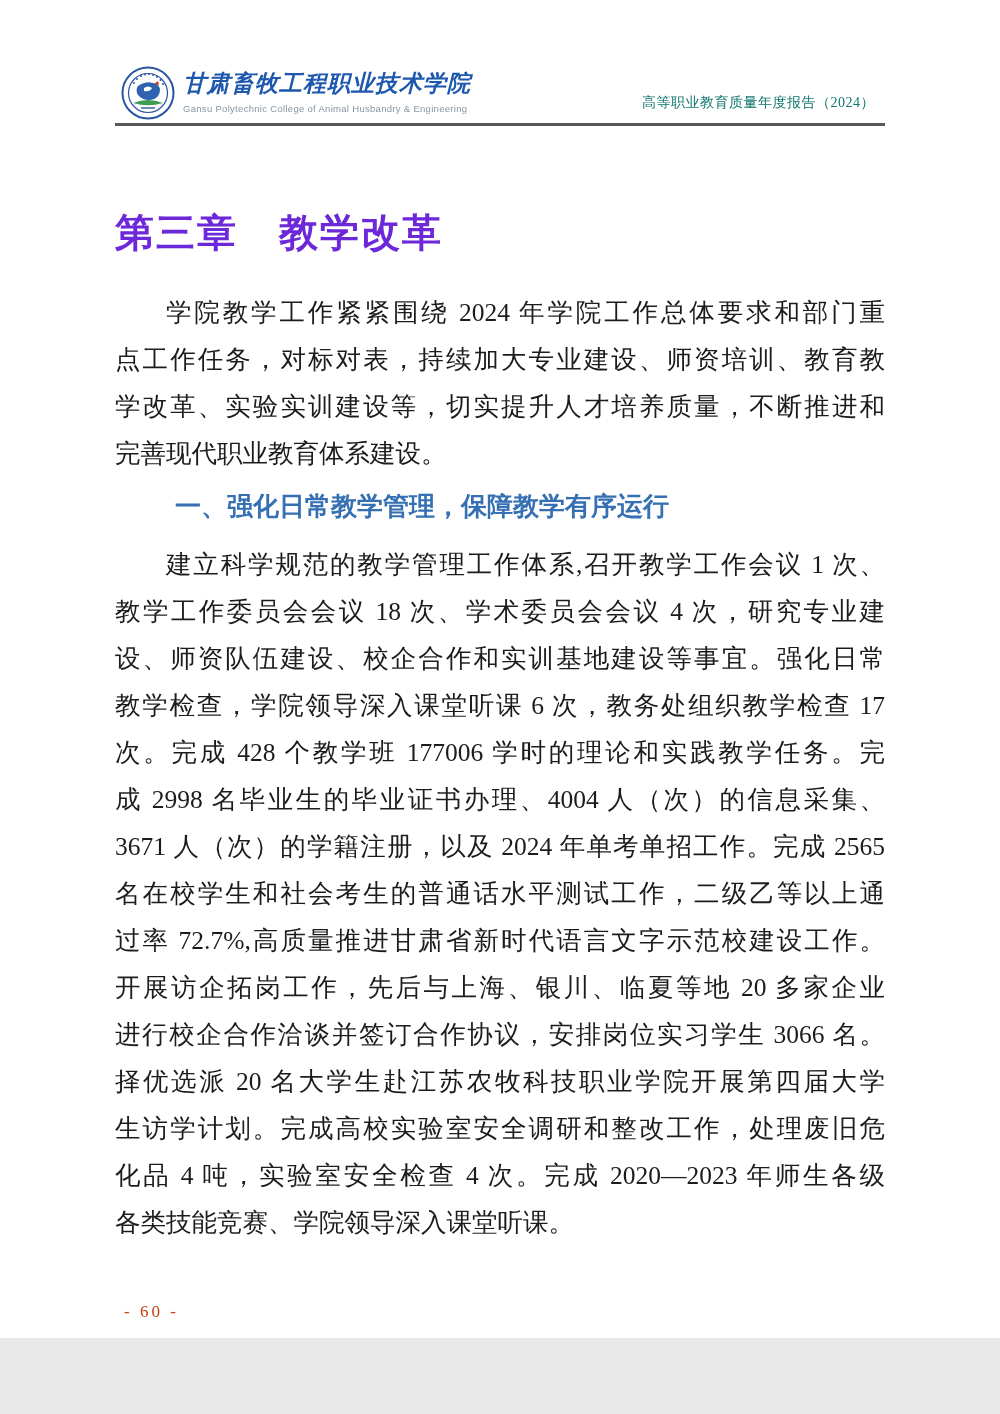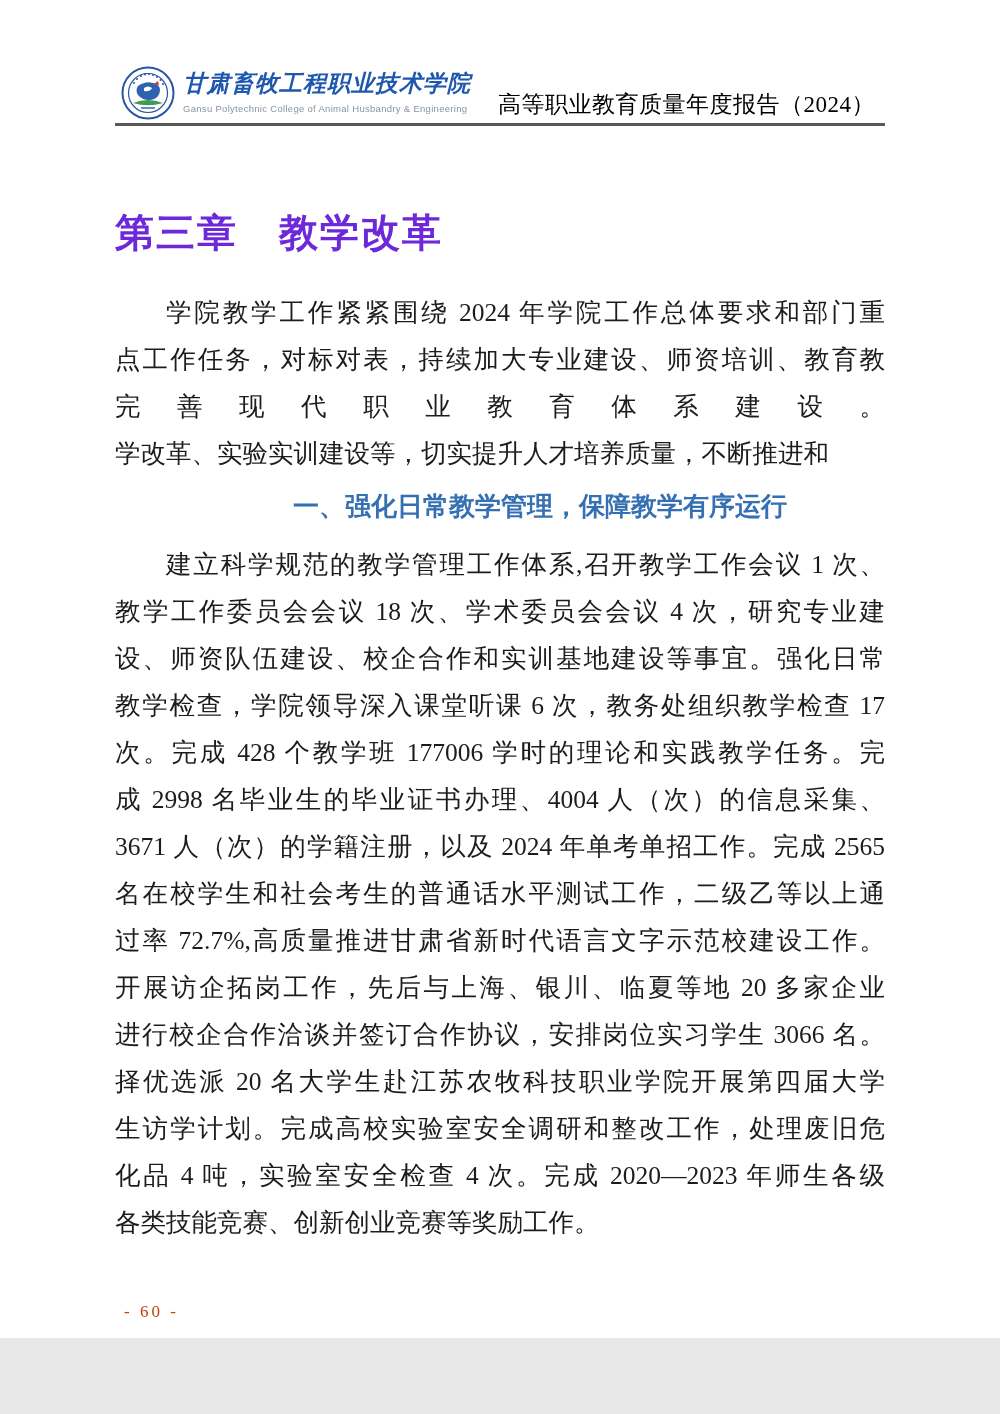--- a/index.html
+++ b/index.html
@@ -31,24 +31,24 @@
     margin-top: 4px;
     font-family: "Liberation Sans", "DejaVu Sans", sans-serif;
     font-size: 9.5px;
     letter-spacing: 0.3px;
     color: #8795a3;
     white-space: nowrap;
   }
   .report-title {
     position: absolute;
     right: 10px;
-    bottom: 2px;
-    font-size: 23px;
+    bottom: 10px;
+    font-size: 14px;
     letter-spacing: 0.5px;
-    color: #000000;
+    color: #0f766e;
     white-space: nowrap;
   }
   .header-rule {
     position: absolute;
     left: 115px;
     top: 123px;
     width: 770px;
     height: 0;
     border-top: 3px solid #585858;
   }
@@ -78,31 +78,30 @@
     text-align-last: justify;
     white-space: nowrap;
     overflow: hidden;
   }
   .para .line:first-child { text-indent: 2em; }
   .para .line:last-child { text-align-last: left; }
 
   
   .section-heading {
     position: absolute;
-    left: 124px;
+    left: 113px;
     top: 489px;
     width: 770px;
     padding-left: 62px;
     box-sizing: border-box;
     font-family: "Liberation Sans", "DejaVu Sans", sans-serif;
     font-weight: bold;
     font-size: 26px;
     color: #3570b3;
     white-space: nowrap;
-    text-align: center;
   }
 
   
   .page-number {
     position: absolute;
     left: 124px;
     top: 1302px;
     font-size: 17px;
     letter-spacing: 3px;
     color: #c2410c;
@@ -142,39 +141,39 @@
     <div class="report-title">高等职业教育质量年度报告（2024）</div>
   </div>
 
   <div class="header-rule"></div>
 
   <div class="chapter-title">第三章　教学改革</div>
 
   <div class="para para-1">
       <div class="line">学院教学工作紧紧围绕 2024 年学院工作总体要求和部门重</div>
       <div class="line">点工作任务，对标对表，持续加大专业建设、师资培训、教育教</div>
+      <div class="line">学改革、实验实训建设等，切实提升人才培养质量，不断推进和</div>
       <div class="line">完善现代职业教育体系建设。</div>
-      <div class="line">学改革、实验实训建设等，切实提升人才培养质量，不断推进和</div>
     </div>
 
   <div class="section-heading">一、强化日常教学管理，保障教学有序运行</div>
 
   <div class="para para-2">
       <div class="line">建立科学规范的教学管理工作体系,召开教学工作会议 1 次、</div>
       <div class="line">教学工作委员会会议 18 次、学术委员会会议 4 次，研究专业建</div>
       <div class="line">设、师资队伍建设、校企合作和实训基地建设等事宜。强化日常</div>
       <div class="line">教学检查，学院领导深入课堂听课 6 次，教务处组织教学检查 17</div>
       <div class="line">次。完成 428 个教学班 177006 学时的理论和实践教学任务。完</div>
       <div class="line">成 2998 名毕业生的毕业证书办理、4004 人（次）的信息采集、</div>
       <div class="line">3671 人（次）的学籍注册，以及 2024 年单考单招工作。完成 2565</div>
       <div class="line">名在校学生和社会考生的普通话水平测试工作，二级乙等以上通</div>
       <div class="line">过率 72.7%,高质量推进甘肃省新时代语言文字示范校建设工作。</div>
       <div class="line">开展访企拓岗工作，先后与上海、银川、临夏等地 20 多家企业</div>
       <div class="line">进行校企合作洽谈并签订合作协议，安排岗位实习学生 3066 名。</div>
       <div class="line">择优选派 20 名大学生赴江苏农牧科技职业学院开展第四届大学</div>
       <div class="line">生访学计划。完成高校实验室安全调研和整改工作，处理废旧危</div>
       <div class="line">化品 4 吨，实验室安全检查 4 次。完成 2020—2023 年师生各级</div>
-      <div class="line">各类技能竞赛、创新创业竞赛等奖励工作。</div>
+      <div class="line">各类技能竞赛、学院领导深入课堂听课。</div>
     </div>
 
   <div class="page-number">- 60 -</div>
 
 </div>
 
 </body></html>

